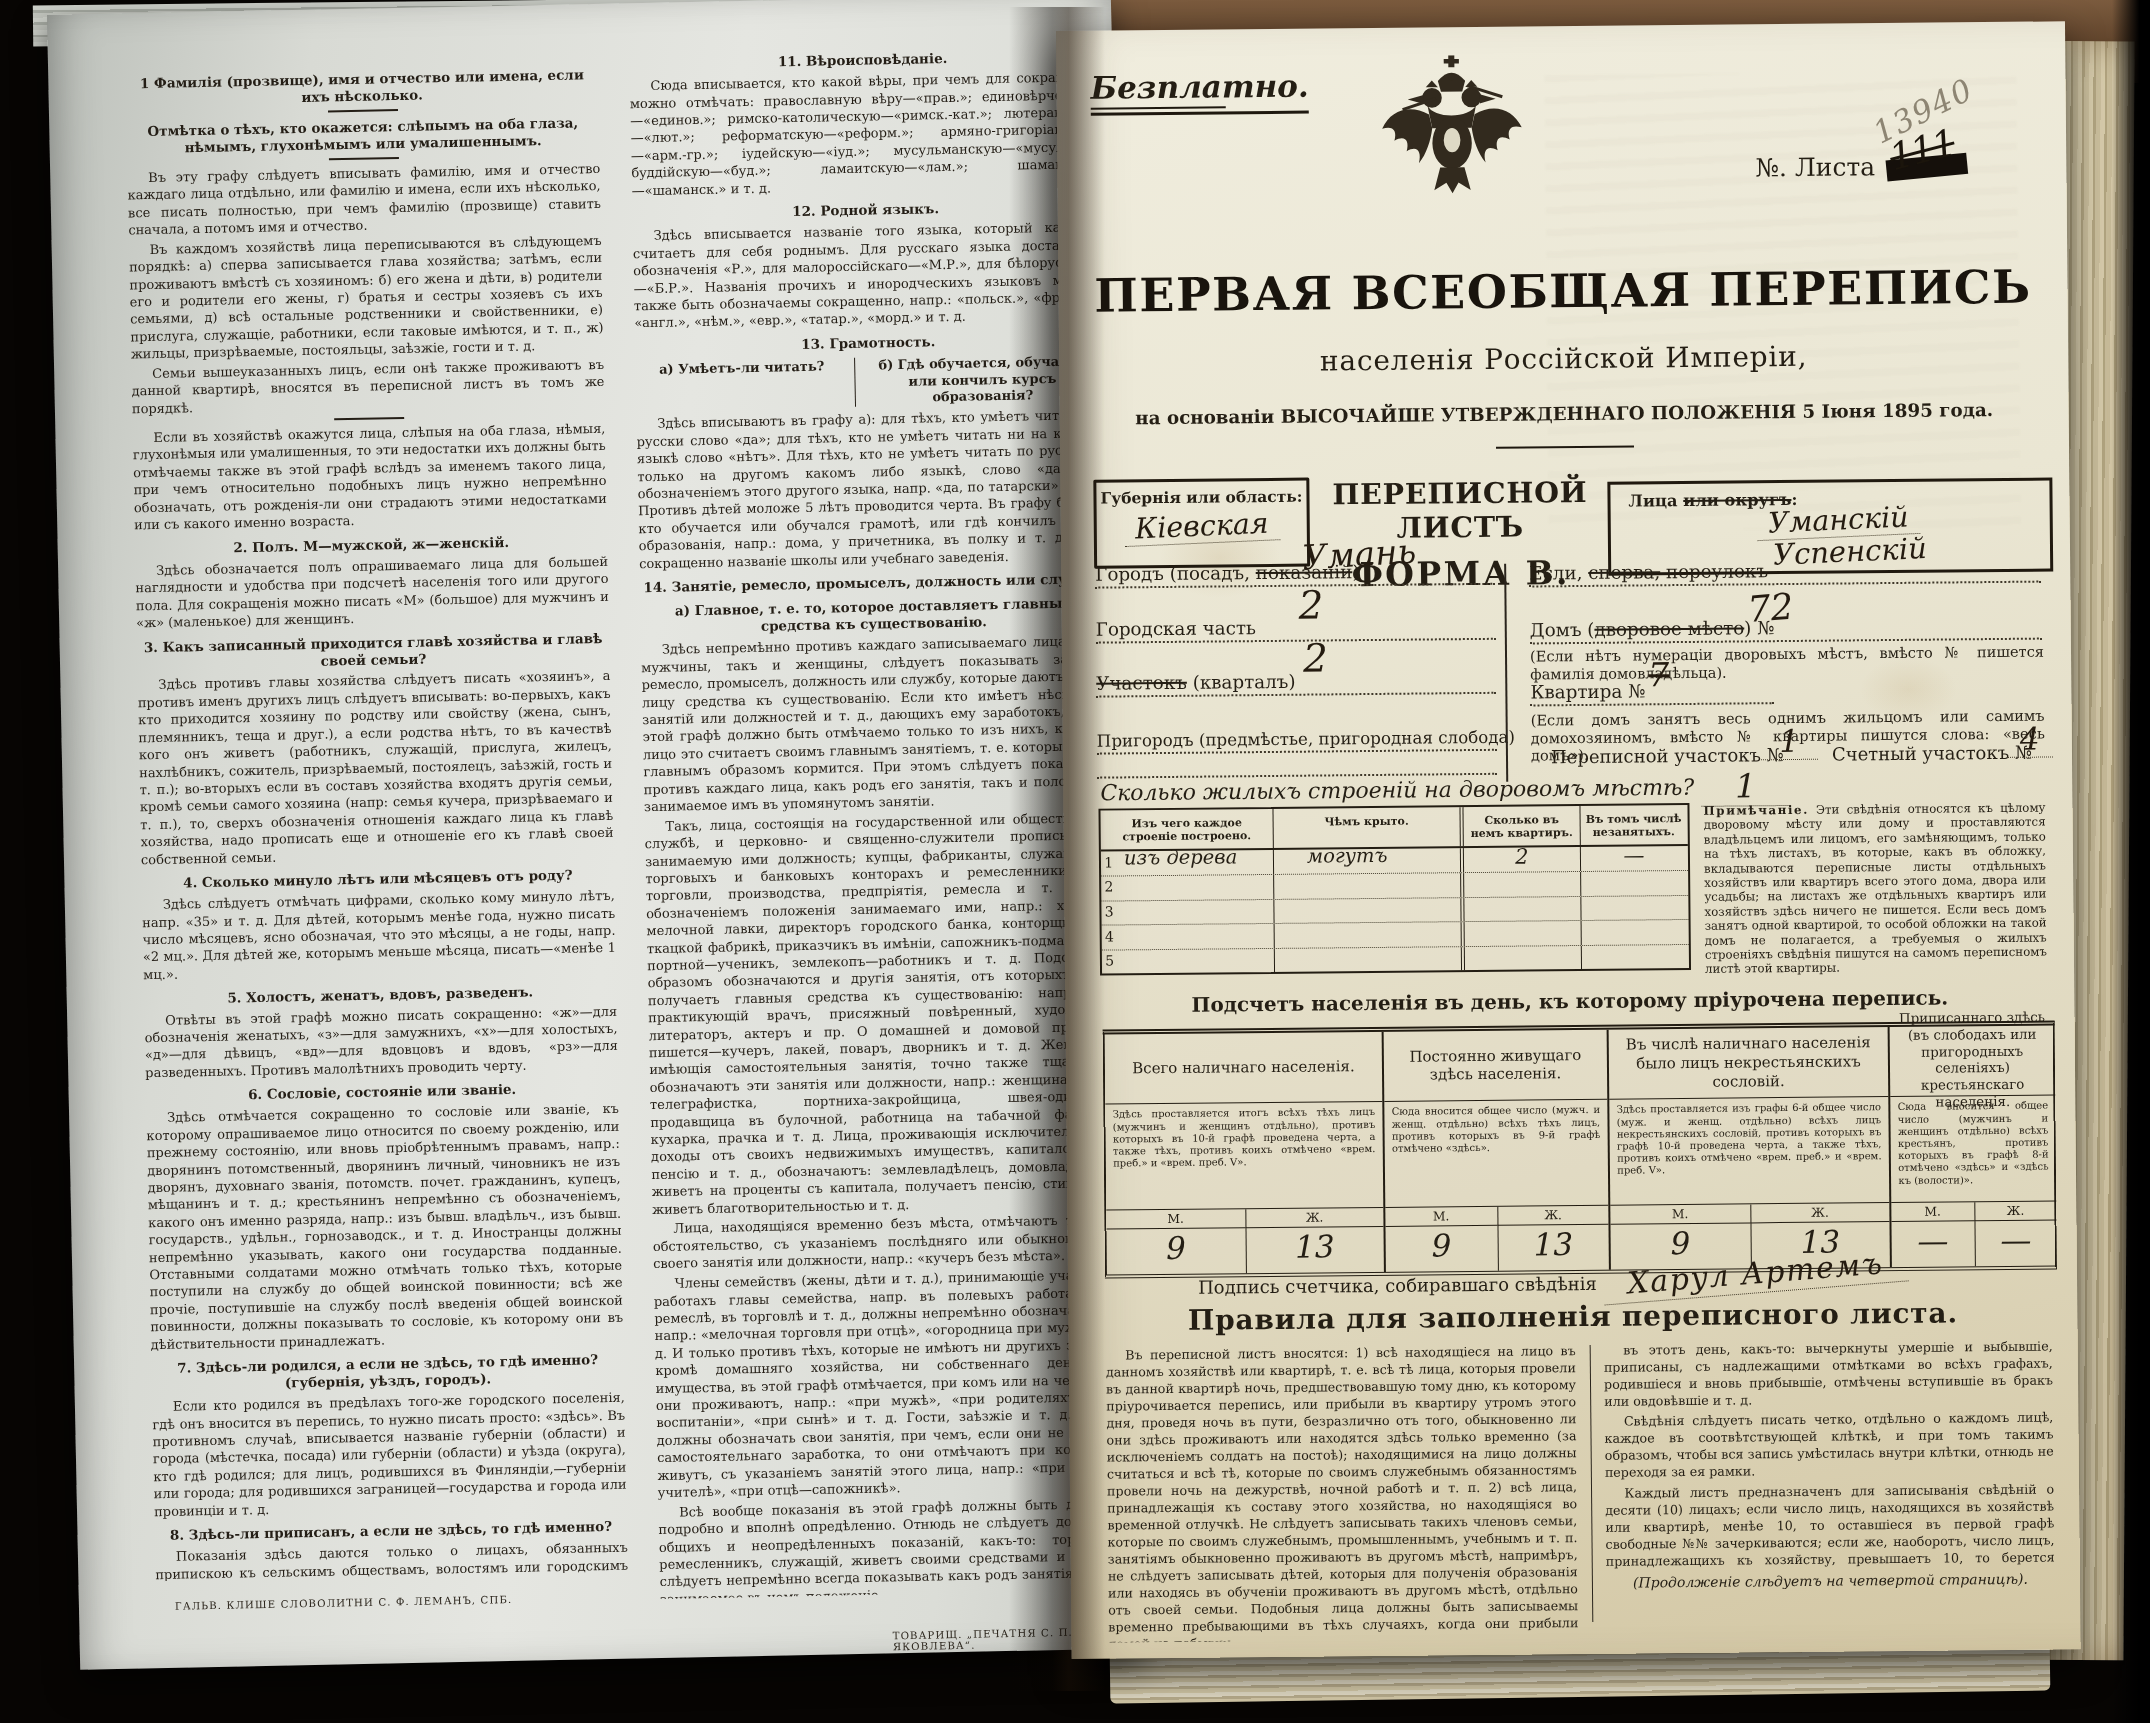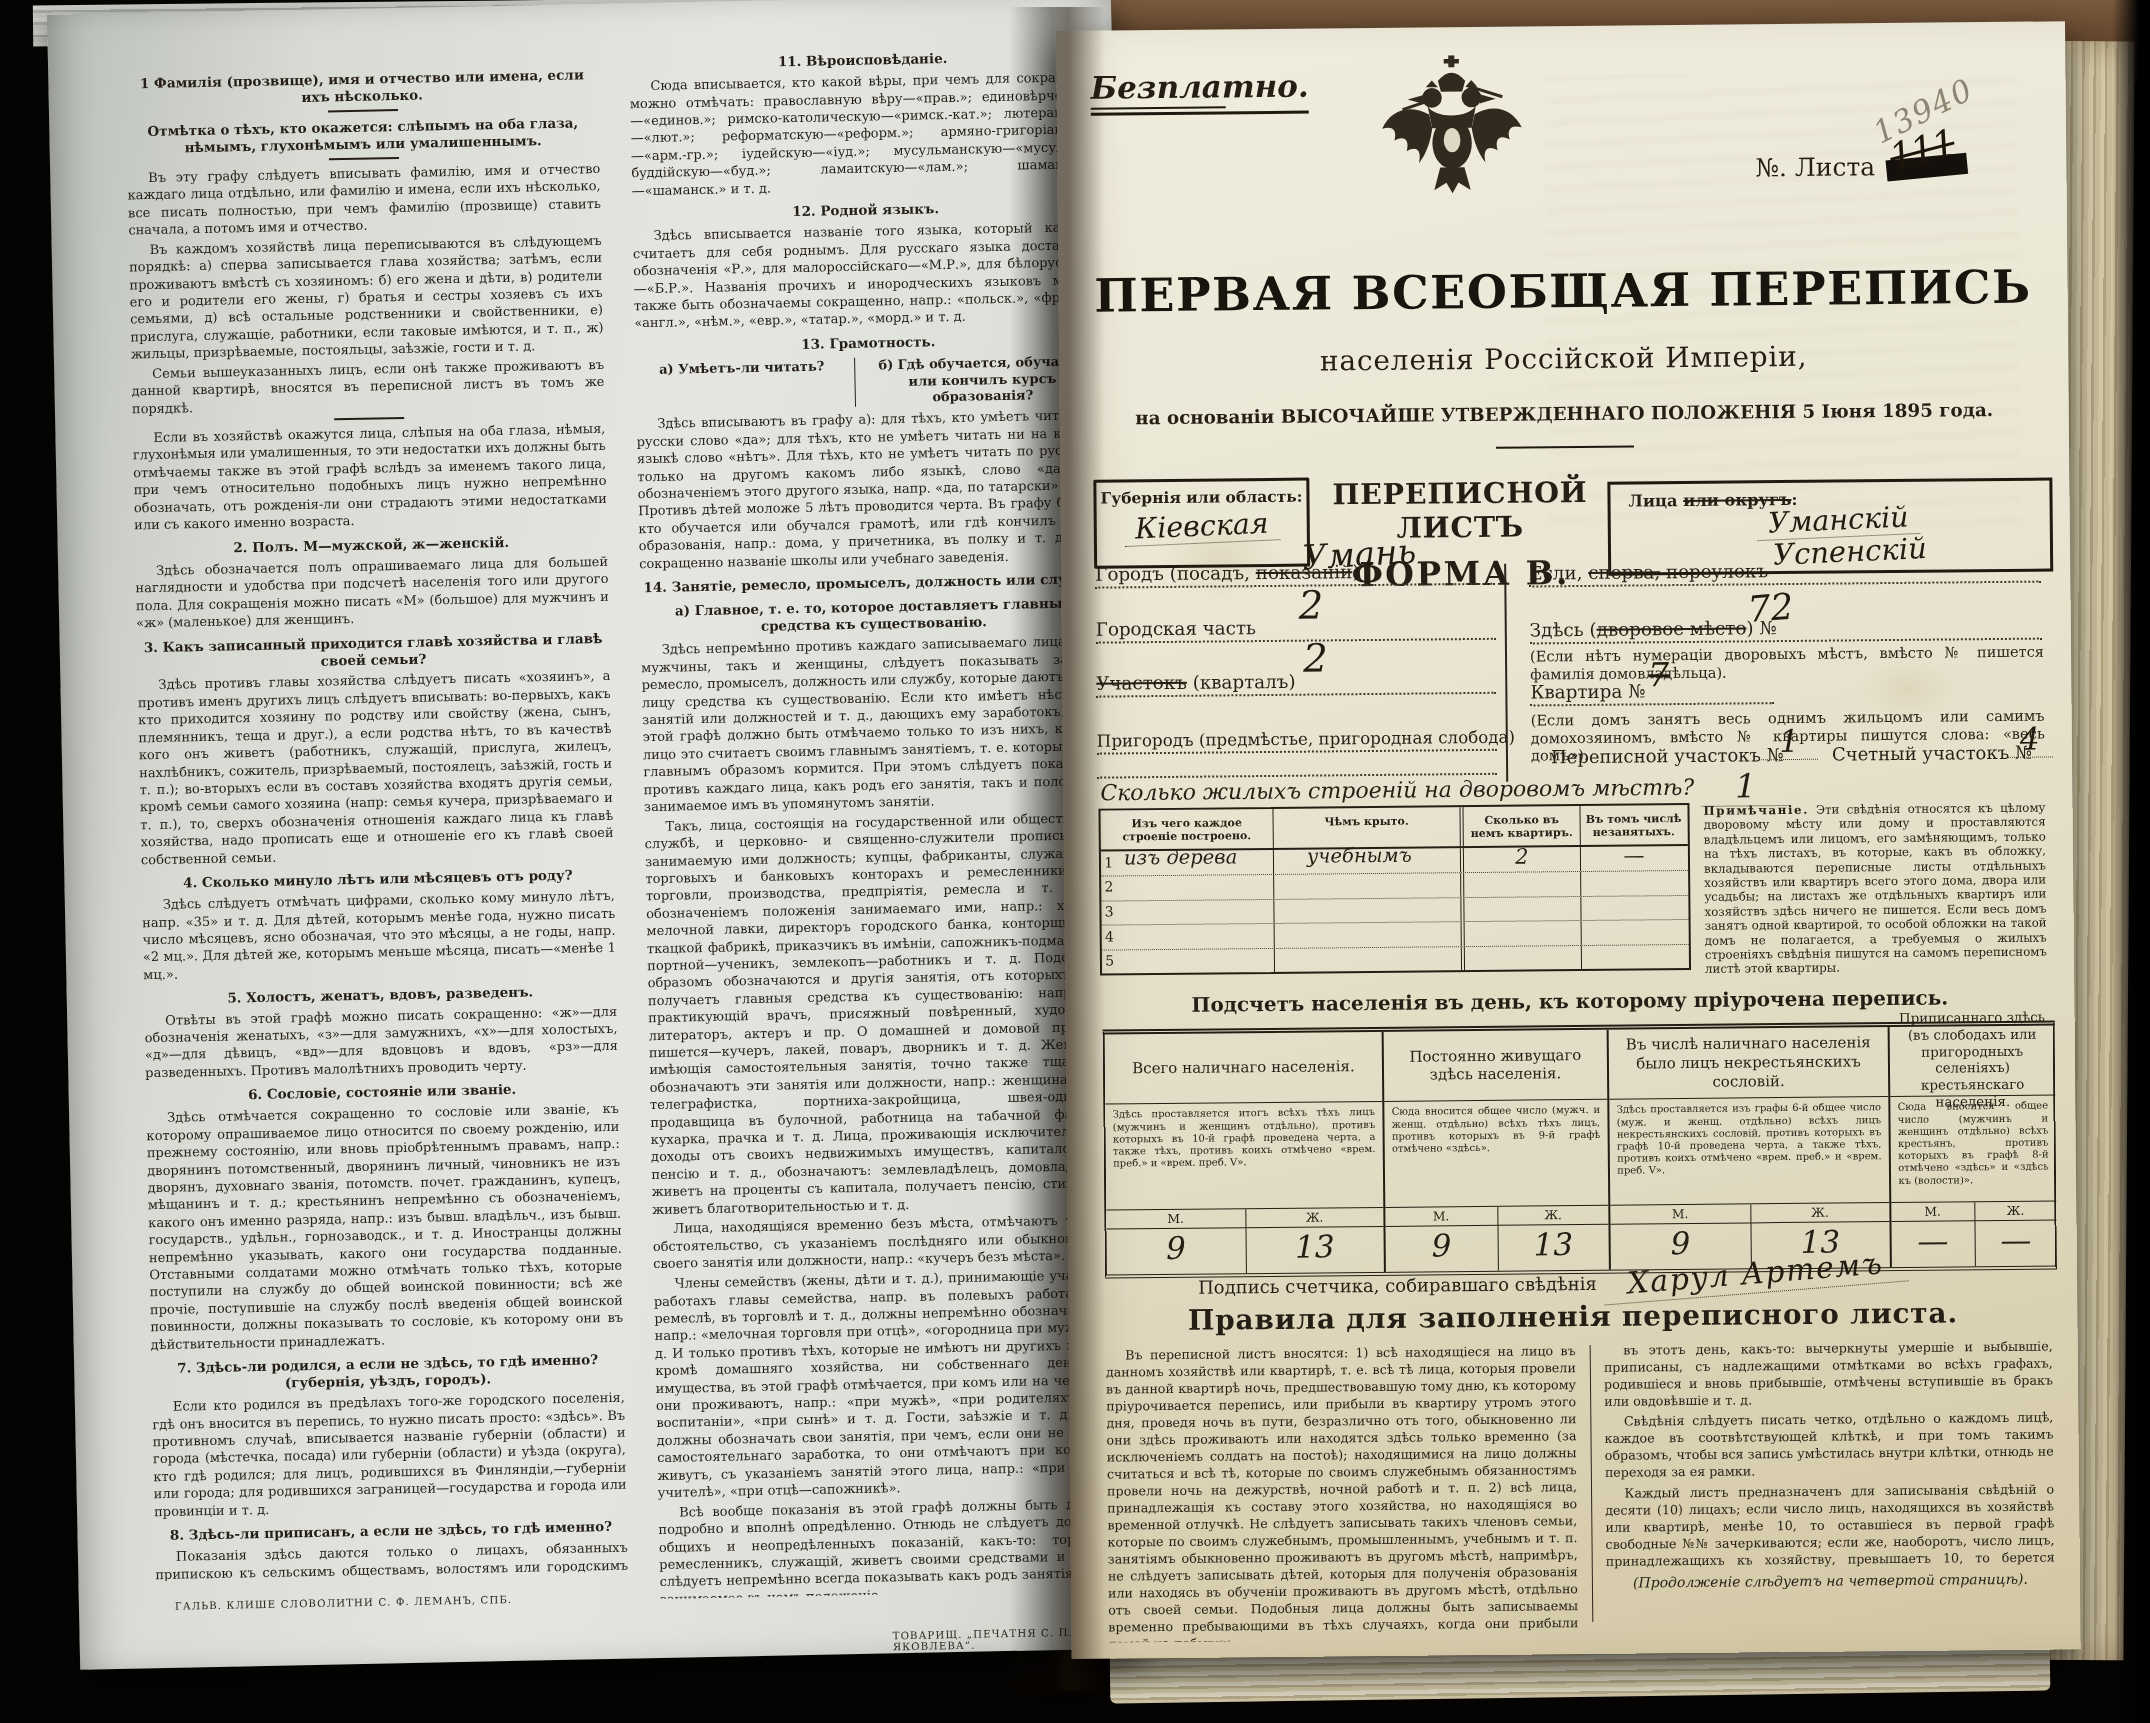--- a/index.html
+++ b/index.html
@@ -267,21 +267,21 @@
     </div>
     <div class="frow" style="left:34px;top:739px;width:400px;height:6.5px;"></div>
 
     <div class="abs vdiv"></div>
 
     <div class="frow" style="left:468px;top:530px;width:512px;">
       <span class="lab"><span>Если, </span><span class="stk">сперва,</span><span> переулокъ</span></span>
       <span class="fhw" style="left:244px;top:-19.5px;font-size:29px;transform:rotate(-2deg);">Успенскій</span>
     </div>
     <div class="frow" style="left:468px;top:587px;width:512px;">
-      <span class="lab"><span>Здѣсь (</span><span class="stk">дворовое мѣсто</span><span>) №</span></span>
+      <span class="lab"><span>Домъ (</span><span class="stk">дворовое мѣсто</span><span>) №</span></span>
       <span class="fhw" style="left:218px;top:-24.4px;font-size:36px;transform:rotate(-4deg);">72</span>
     </div>
     <div class="smallnote" style="left:468px;top:621px;width:514px;">(Если нѣтъ нумераціи дворовыхъ мѣстъ, вмѣсто № пишется фамилія домовладѣльца).</div>
     <div class="frow" style="left:468px;top:649px;width:244px;">
       <span class="lab">Квартира №</span>
       <span class="fhw" style="left:118px;top:-19.5px;font-size:33px;text-decoration:line-through;">7</span>
     </div>
     <div class="smallnote" style="left:468px;top:685px;width:514px;">(Если домъ занятъ весь однимъ жильцомъ или самимъ домохозяиномъ, вмѣсто № квартиры пишутся слова: «весь домъ»).</div>
     <div class="frow" style="left:488px;top:714px;width:496px;border-bottom:none;">
       <span class="lab" style="font-size:18px;">Переписной участокъ №</span>
@@ -301,21 +301,21 @@
         <div class="hcell">Чѣмъ крыто.</div>
         <div class="hcell dl">Сколько въ немъ квартиръ.</div>
         <div class="hcell">Въ томъ числѣ незанятыхъ.</div>
       </div>
       <div class="brow">
         <div class="bcell">
             <span class="rn">1</span>
             <span class="bhw">изъ дерева</span>
           </div>
         <div class="bcell">
-            <span class="bhw" style="left:33px;">учебнымъ</span>
+            <span class="bhw" style="left:33px;">могутъ</span>
           </div>
         <div class="bcell dl"><span class="chw">2</span></div>
         <div class="bcell"><span class="chw">—</span></div>
       </div>
       <div class="brow">
         <div class="bcell">
             <span class="rn">2</span>
             <span class="bhw"></span>
           </div>
         <div class="bcell">

